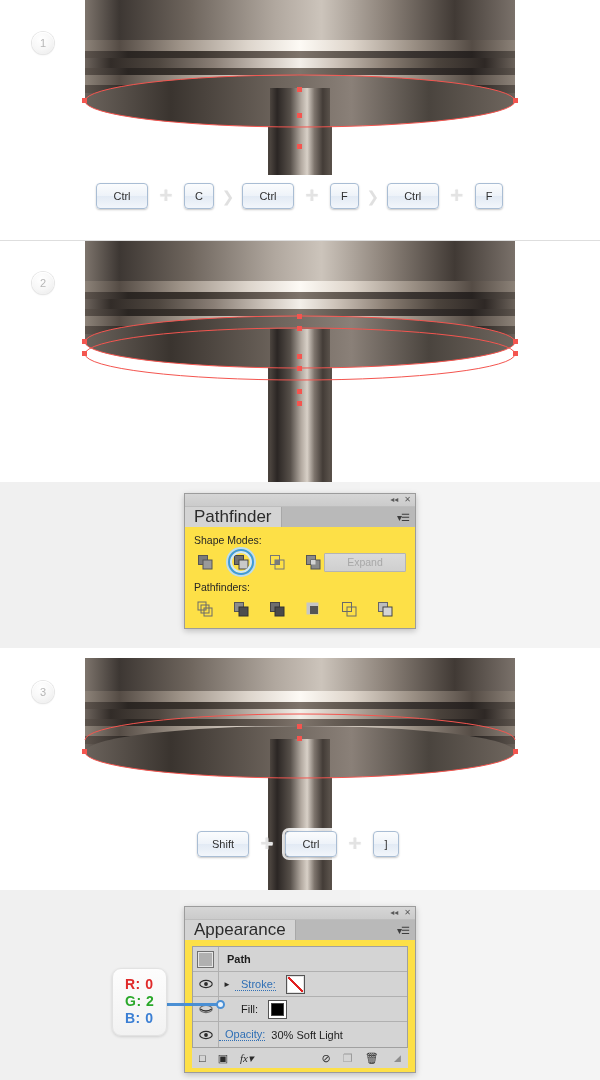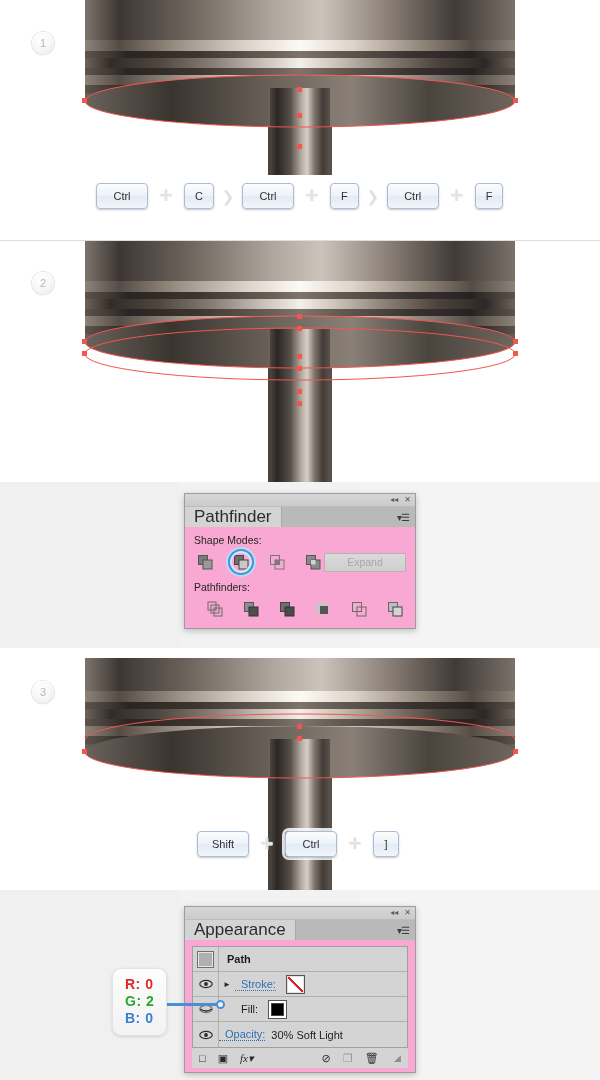--- a/index.html
+++ b/index.html
@@ -78,25 +78,25 @@
   }
   .ai-collapse, .ai-close { color:#5a5a5a; font-size: 8px; line-height:1; cursor:default; }
   .ai-tabbar { height: 20px; display: flex; align-items: stretch; background: #b9b9b9; }
   .ai-tab {
     background: #d4d4d4; color:#2b2b2b; font-size: 17px;
     display:flex; align-items:center; padding: 0 9px;
     border-right: 1px solid #a8a8a8;
   }
   .ai-tabfill { flex:1; display:flex; align-items:center; justify-content:flex-end; padding-right:6px; }
   .ai-menu { font-size: 10px; color: #3d3d3d; letter-spacing:-1px; }
-  .ai-body { padding: 7px 9px 9px 9px; background:#f9a8d4; }
+  .ai-body { padding: 7px 9px 9px 9px; background:#fde047; }
   .ai-label { font-size: 10.5px; color: #262626; margin-bottom: 6px; }
 
   
-  .pf-row { display:flex; align-items:center;justify-content:flex-end; }
+  .pf-row { display:flex; align-items:center; }
   .pf-btn {
     width: 22px; height: 20px; position: relative;
     display:flex; align-items:center; justify-content:center;
   }
   .pf-sel {
     position:absolute; width:26px; height:26px; border-radius:50%;
     border: 2px solid #3c9ade;
     box-shadow: 0 0 0 2px #b8dcf5, inset 0 0 0 2px #cfe8fa;
   }
   .expand-btn {

